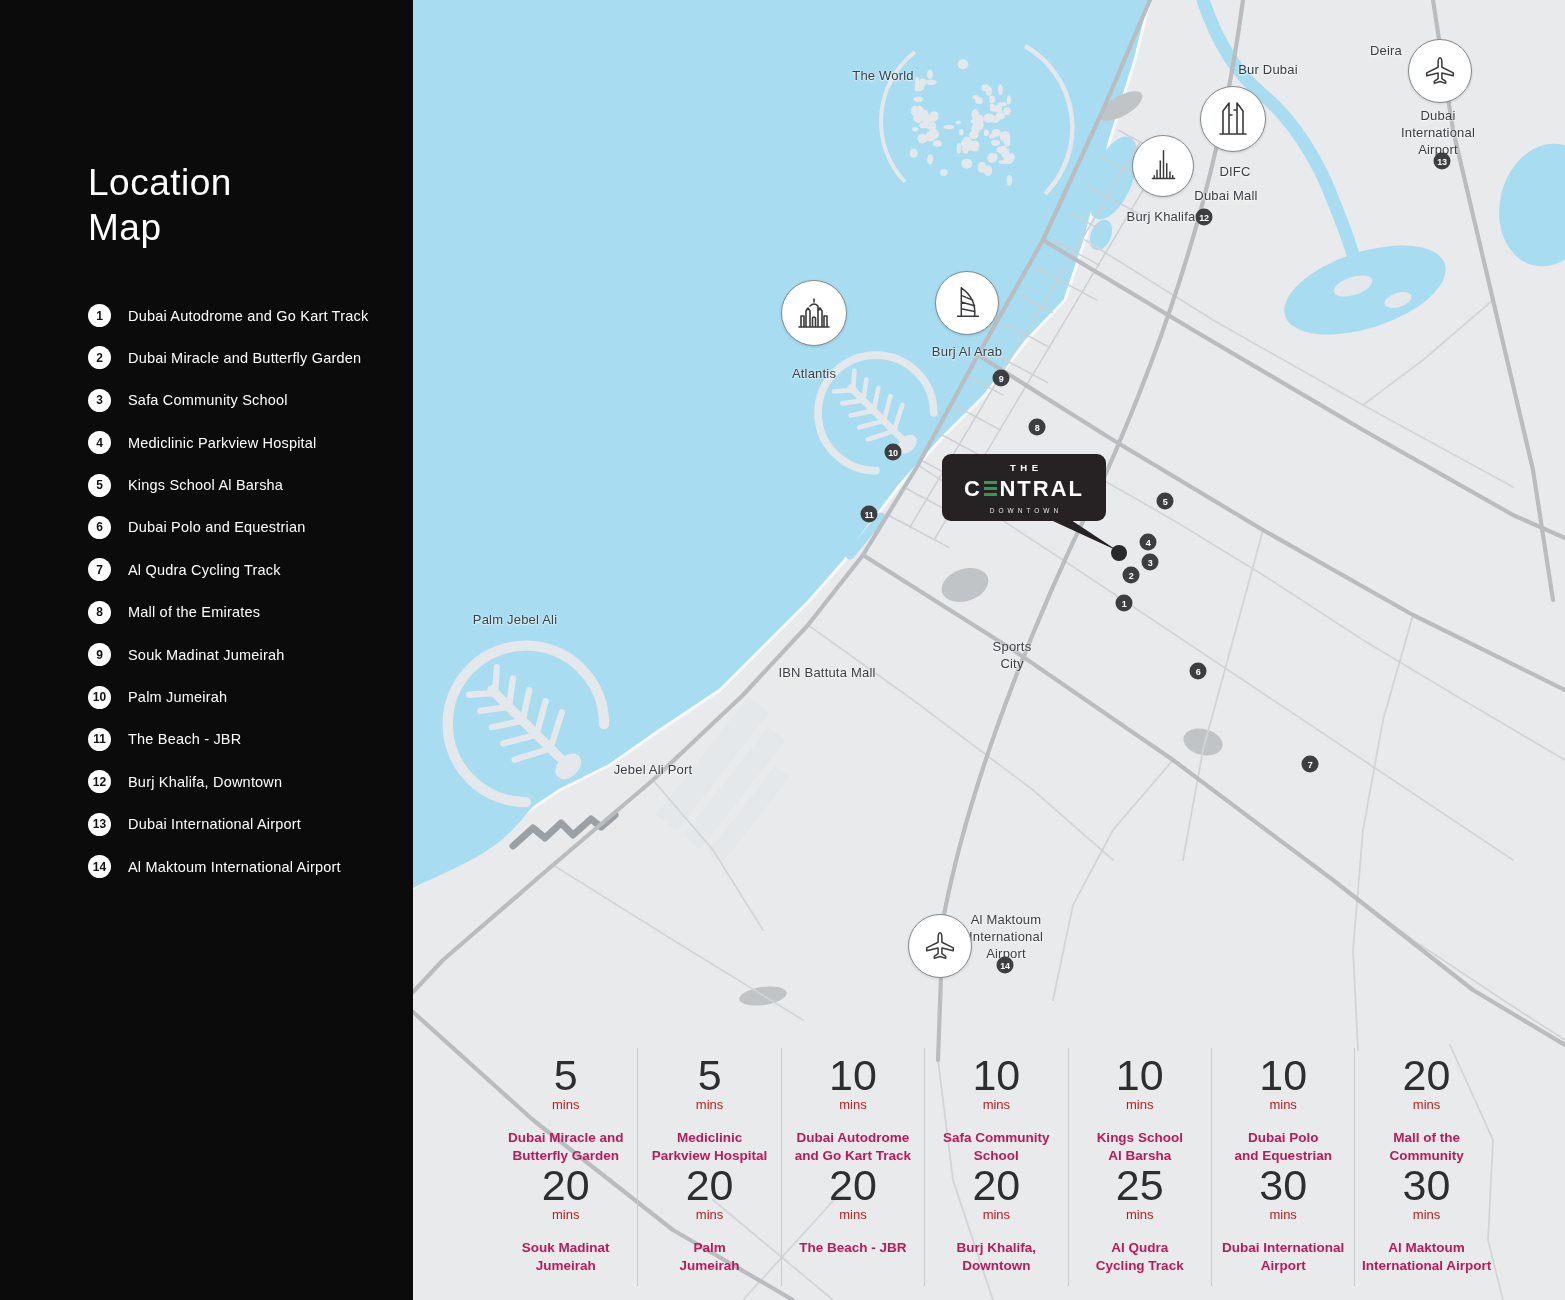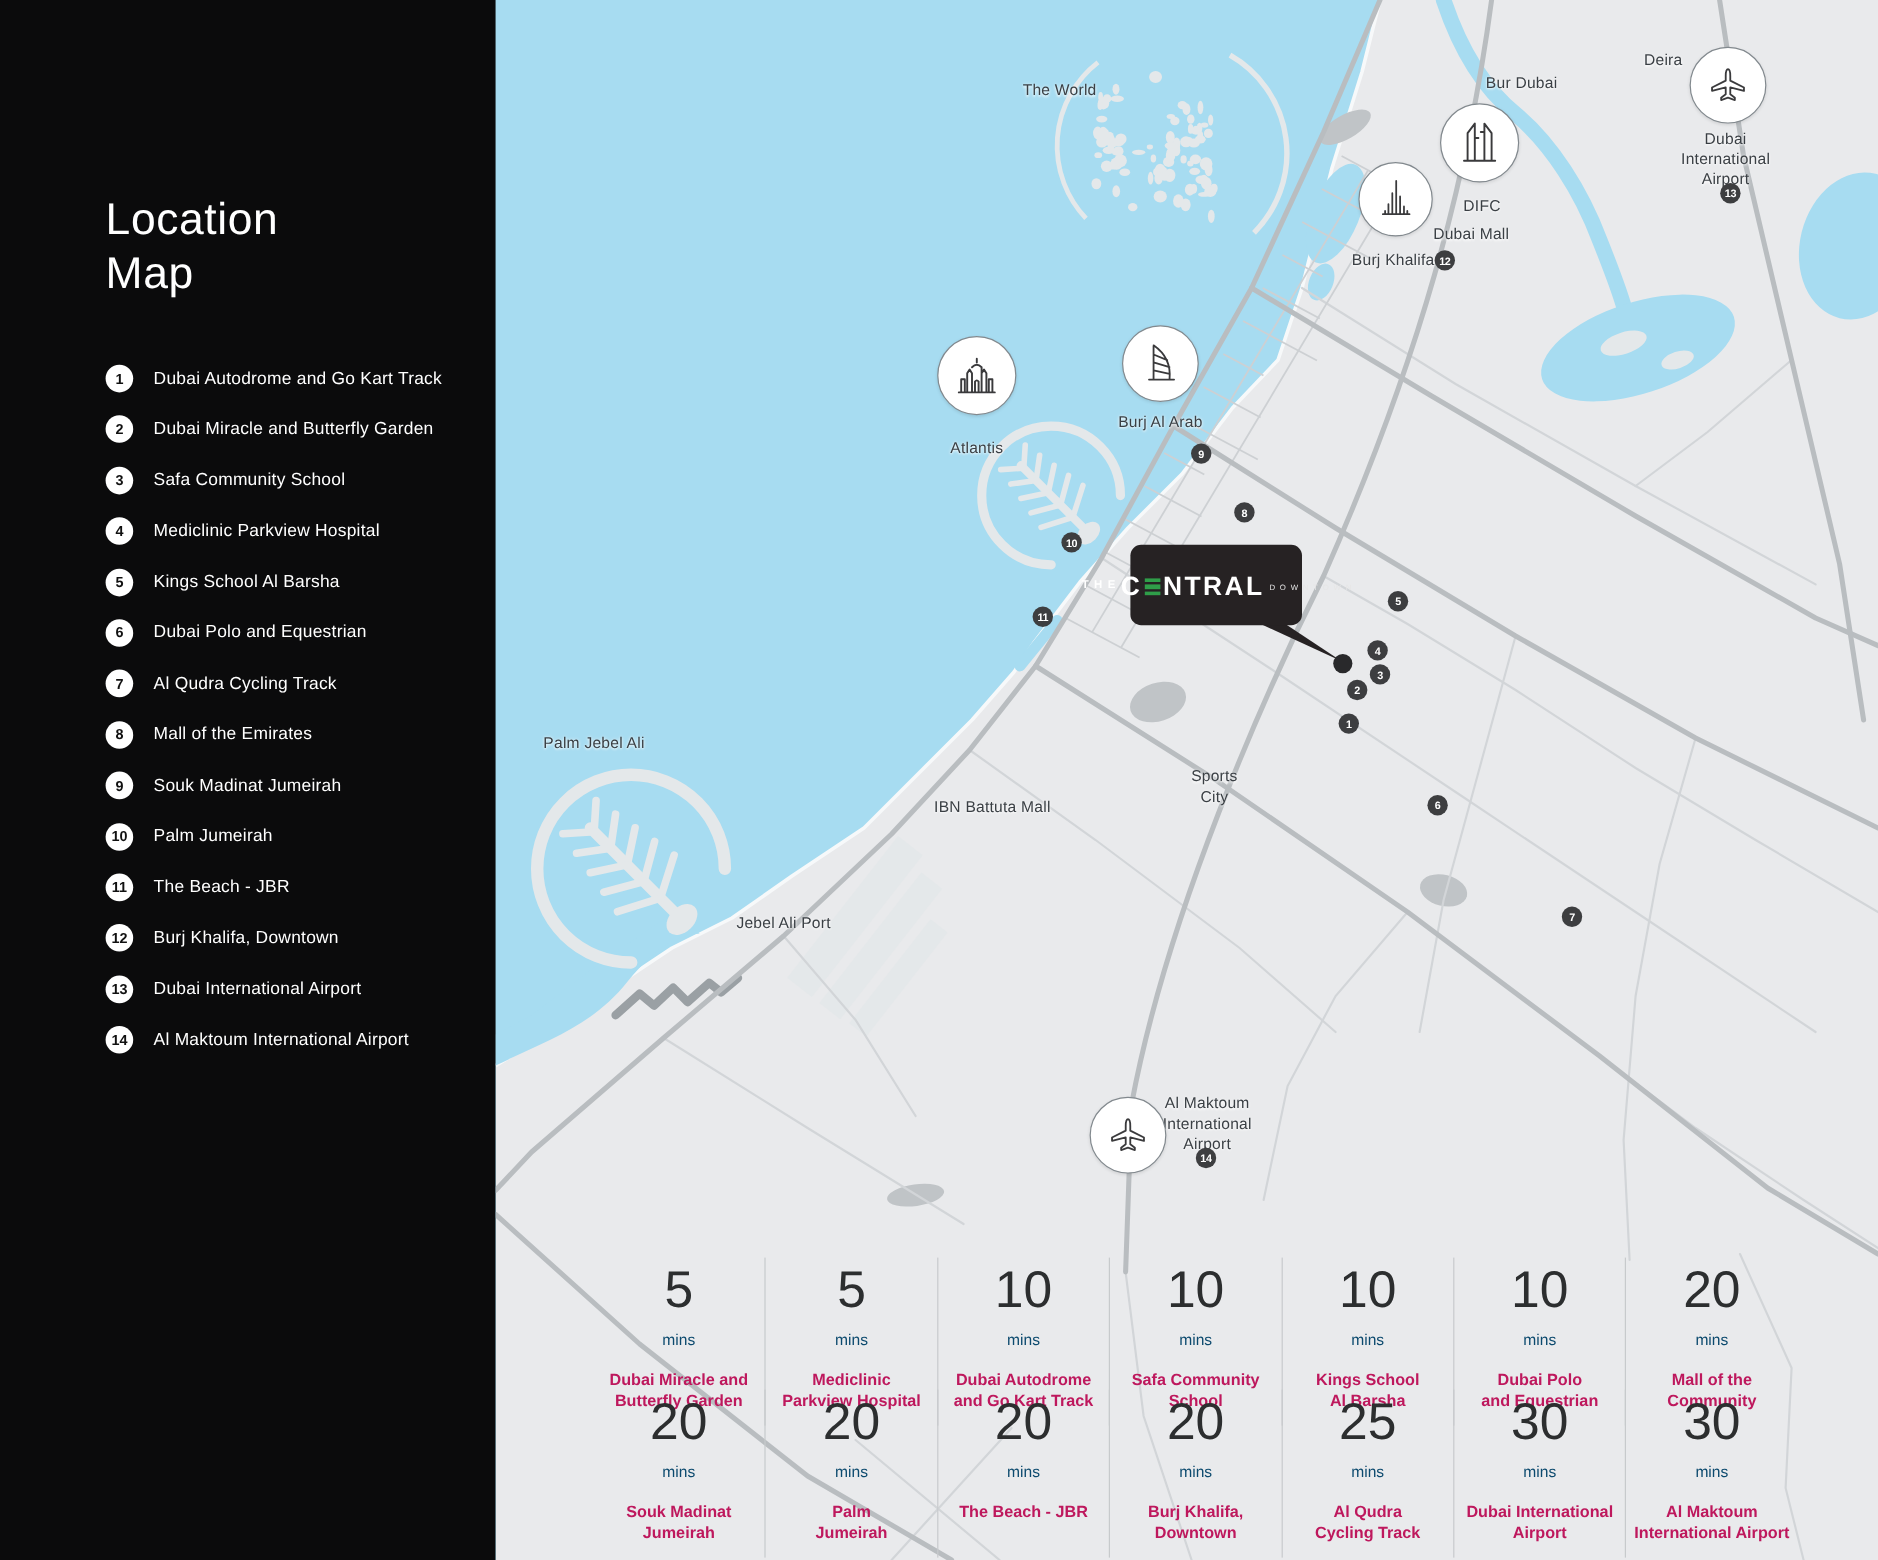--- a/index.html
+++ b/index.html
@@ -23,37 +23,37 @@
              text-align:center;white-space:pre-line;line-height:1.3;letter-spacing:.2px;
              text-shadow:0 1px 2px rgba(255,255,255,.85),0 0 3px rgba(255,255,255,.7);}
   .poi{position:absolute;transform:translate(-50%,-50%);background:#fff;border:1.5px solid #82898e;
        border-radius:50%;display:flex;align-items:center;justify-content:center;
        box-shadow:0 1px 3px rgba(0,0,0,.12);}
   .marker{position:absolute;transform:translate(-50%,-50%);width:17px;height:17px;border-radius:50%;
           background:#3d3e40;color:#fff;font-size:9px;font-weight:700;
           display:flex;align-items:center;justify-content:center;letter-spacing:-.3px;}
 
   
-  .callout{position:absolute;left:529px;top:454px;width:143px;height:67px;background:#262223;
-           border-radius:9px;color:#fff;display:flex;flex-direction:row;align-items:center;
+  .callout{position:absolute;left:529px;top:454px;width:164px;height:67px;background:#262223;
+           border-radius:9px;color:#fff;display:flex;flex-direction:column;align-items:center;
            justify-content:center;z-index:5;}
   .co-top{font-size:9.5px;font-weight:600;letter-spacing:4.5px;text-indent:4.5px;}
   .co-name{font-size:22px;font-weight:600;letter-spacing:2px;display:flex;align-items:center;margin-top:3px;}
   .e-bars{display:inline-flex;flex-direction:column;gap:2.6px;margin:0 2.5px;}
   .e-bars i{display:block;width:12.5px;height:3.1px;background:#2f9e49;}
   .co-sub{font-size:6.5px;font-weight:500;letter-spacing:4px;text-indent:4px;color:#e6e6e6;margin-top:5px;}
 
   
   .times{position:absolute;left:81px;top:1048px;width:1004px;height:240px;}
   .trow{position:absolute;left:0;width:100%;display:flex;}
   .trow.r0{top:0;} .trow.r1{top:110px;}
   .tcell{width:143.4px;flex:0 0 143.4px;text-align:center;padding:6px 4px 12px;box-sizing:border-box;}
   .tcell + .tcell{border-left:1px solid #c7cacc;}
   .tval{font-size:43px;font-weight:500;color:#2c2e2f;line-height:1;}
-  .tunit{font-size:13px;color:#0c4a6e;margin-top:12px;}
+  .tunit{font-size:13px;color:#b91c1c;margin-top:0;}
   .tlabel{font-size:13.5px;font-weight:700;color:#be185d;margin-top:17px;line-height:1.3;white-space:pre-line;}
 </style>
 </head>
 <body>
 
 <div class="stage">
 
   <aside class="sidebar">
     <h1 class="side-title">Location
 Map</h1>
@@ -336,21 +336,21 @@
         <div class="map-label" style="left: 973px; top: 51px;">Deira</div>
         <div class="map-label" style="left: 855px; top: 70px;">Bur Dubai</div>
         <div class="map-label" style="left: 822px; top: 172px; text-align: right;">DIFC</div>
         <div class="map-label" style="left: 813px; top: 196px;">Dubai Mall</div>
         <div class="map-label" style="left: 748px; top: 217px;">Burj Khalifa</div>
         <div class="map-label" style="left: 1025px; top: 133px;">Dubai
 International
 Airport</div>
         <div class="map-label" style="left: 401px; top: 374px;">Atlantis</div>
         <div class="map-label" style="left: 554px; top: 352px;">Burj Al Arab</div>
-        <div class="map-label" style="left: 82px; top: 620px;">Palm Jebel Ali</div>
+        <div class="map-label" style="left: 102px; top: 620px;">Palm Jebel Ali</div>
         <div class="map-label" style="left: 414px; top: 673px;">IBN Battuta Mall</div>
         <div class="map-label" style="left: 240px; top: 770px;">Jebel Ali Port</div>
         <div class="map-label" style="left: 599px; top: 656px;">Sports
 City</div>
         <div class="map-label" style="left: 593px; top: 937px;">Al Maktoum
 International
 Airport</div>
       </div>
     <div id="map-pois">
         <div class="poi" style="left: 750px; top: 166px; width: 60px; height: 60px;">

